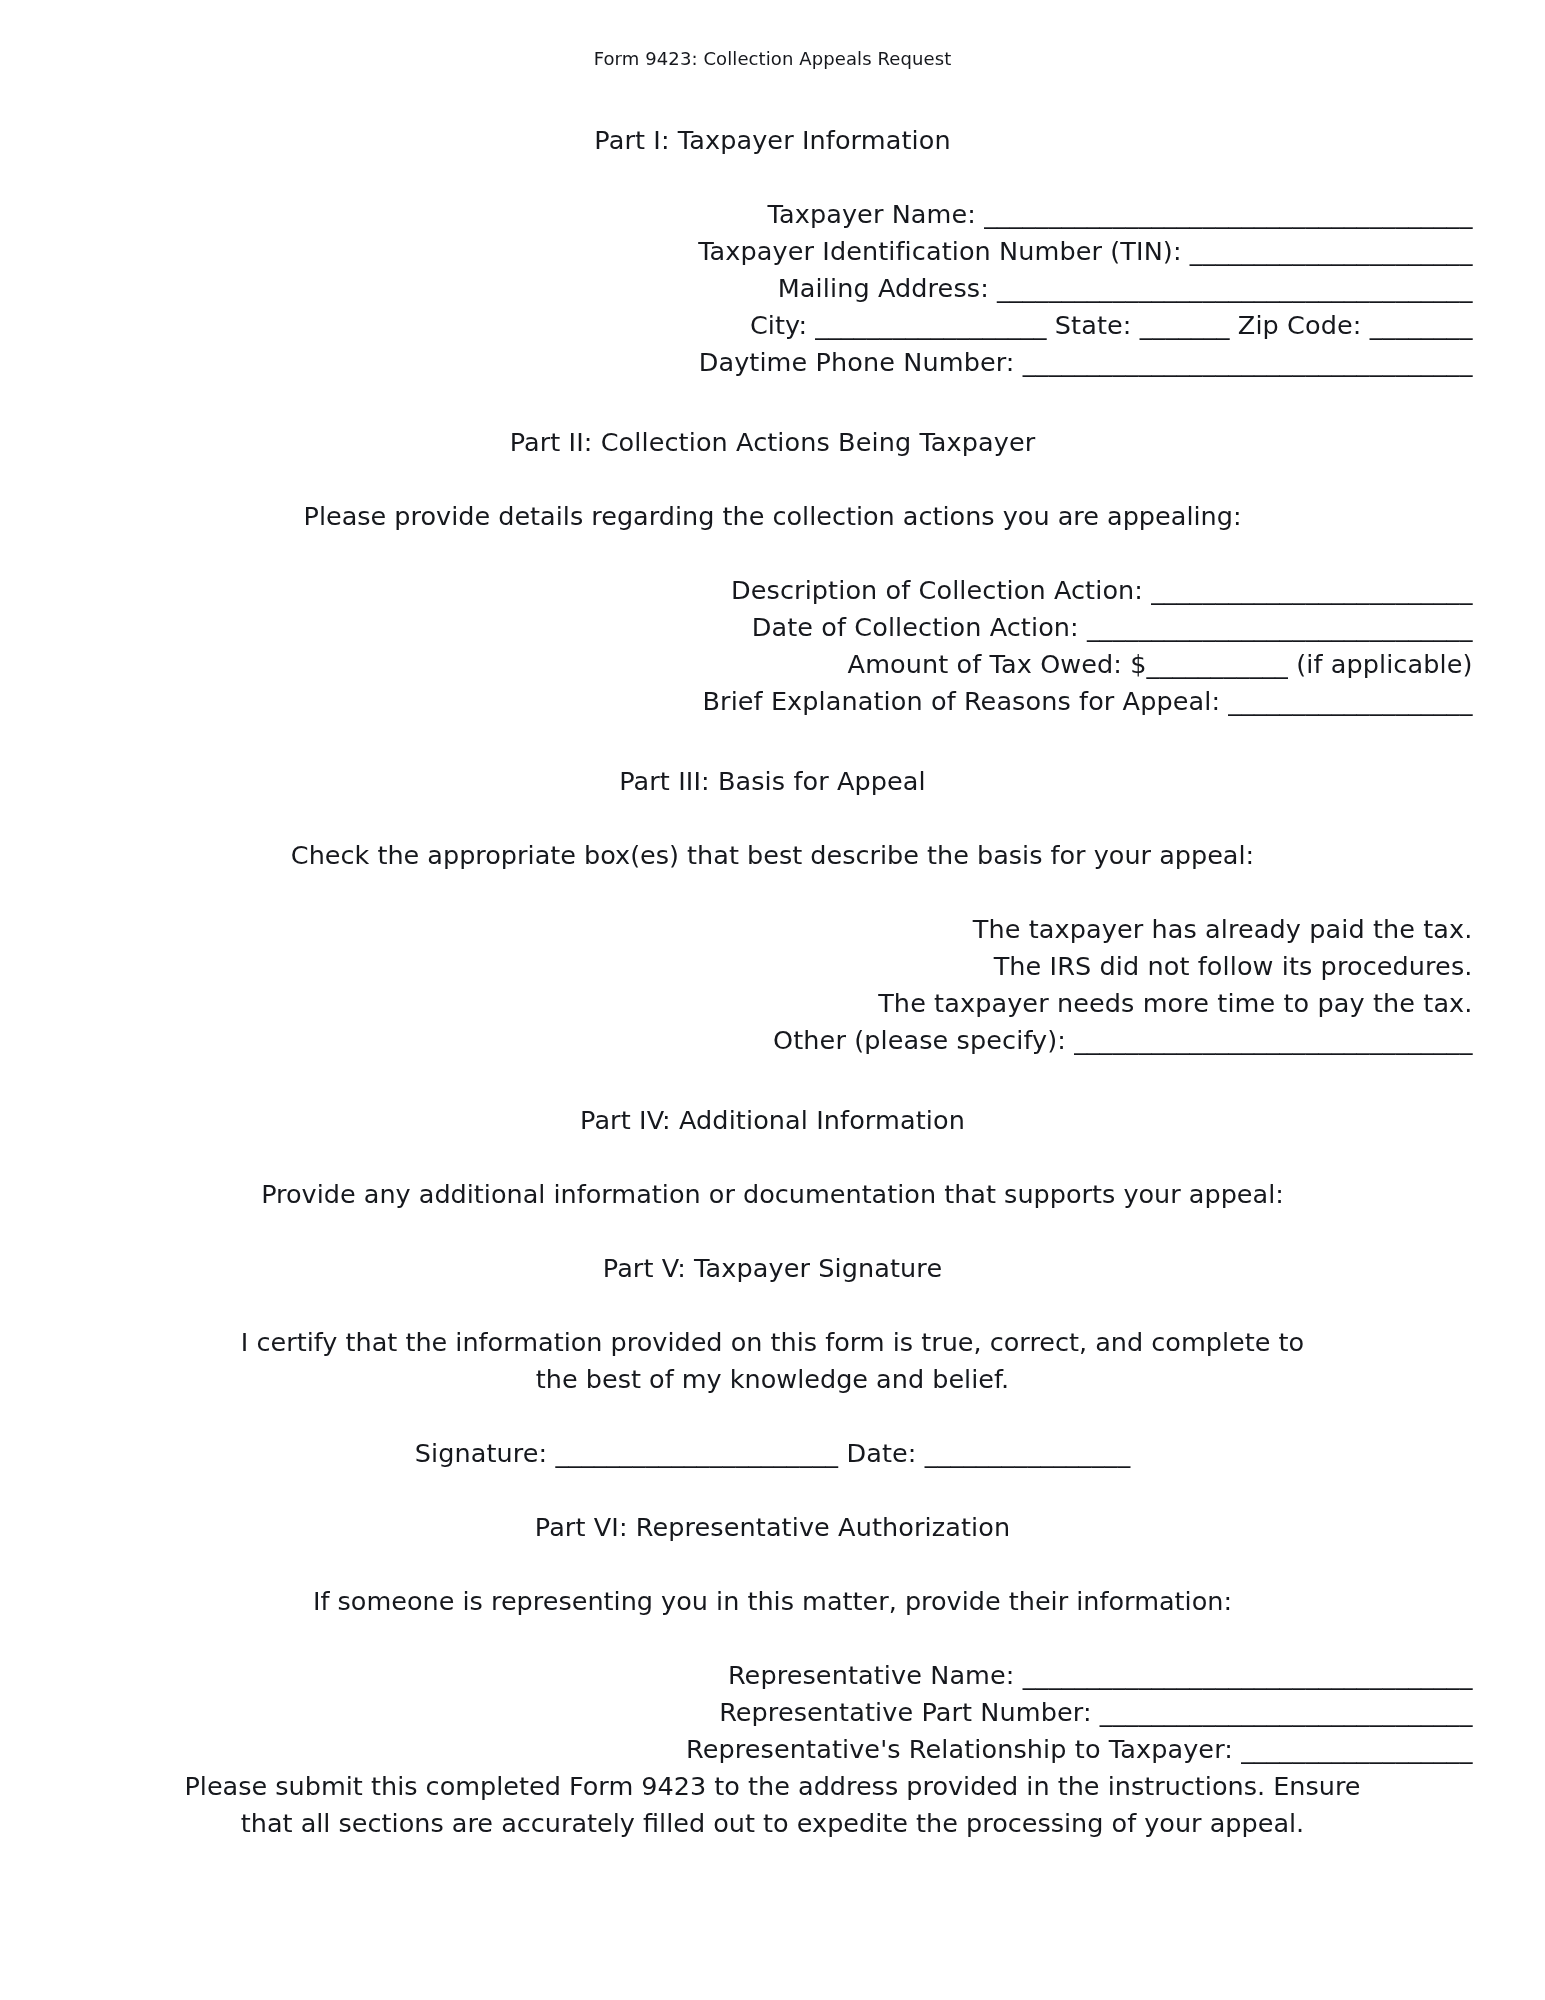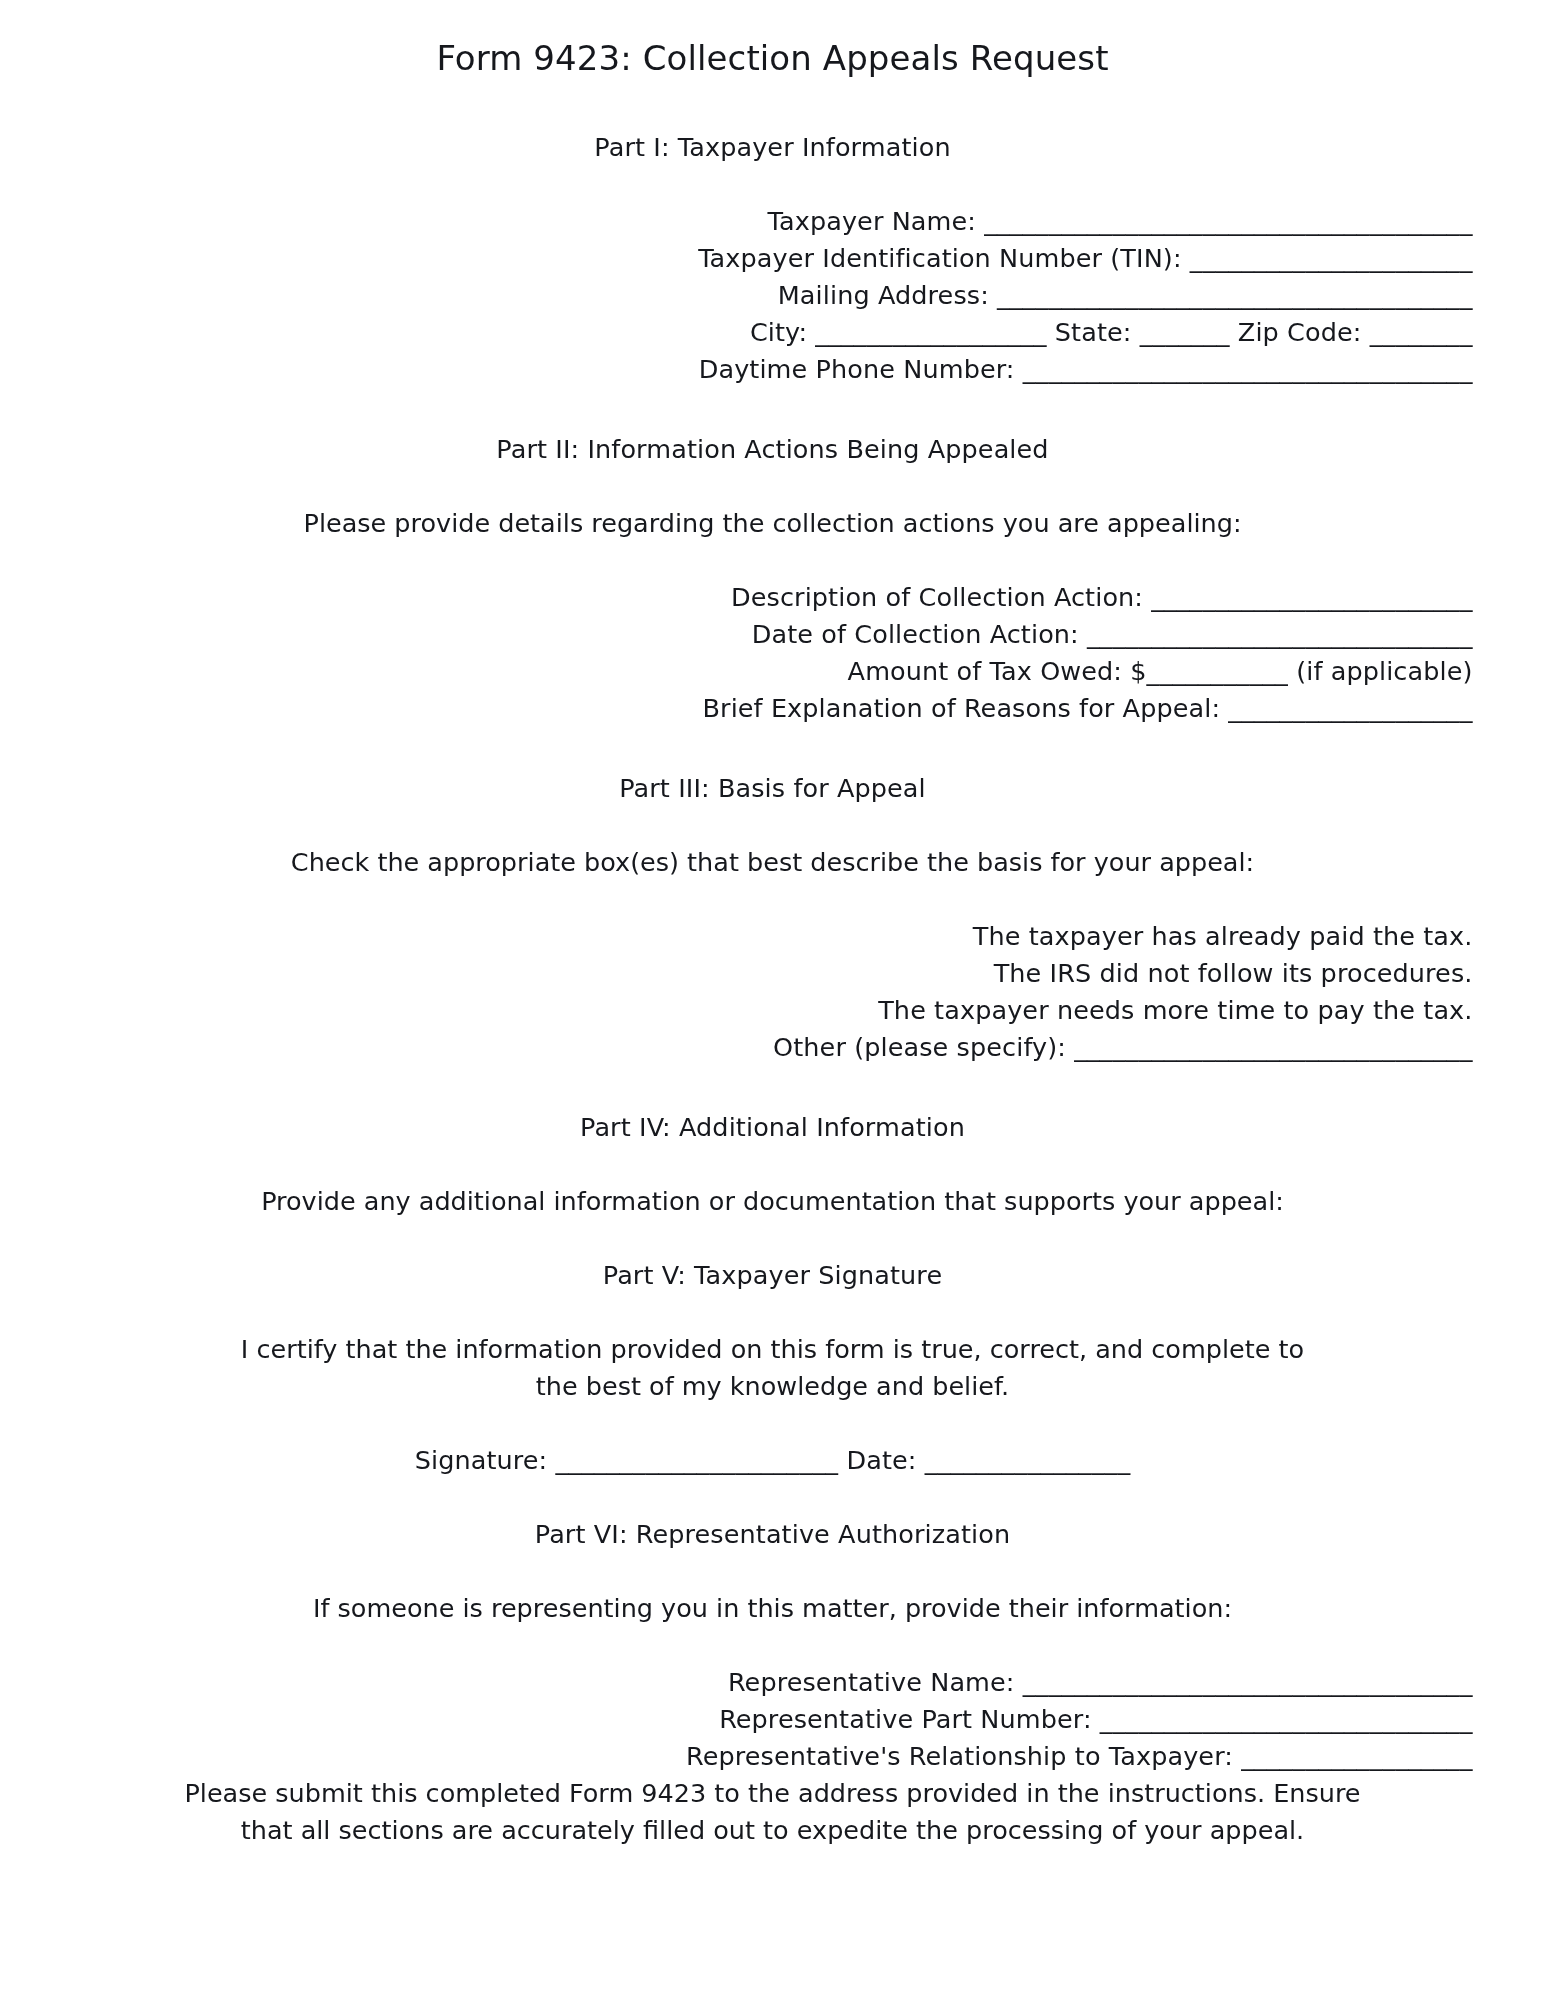--- a/index.html
+++ b/index.html
@@ -27,23 +27,23 @@
     text-align: center;
   }
   .line {
     text-align: center;
     font-size: 25.5px;
     line-height: 37px;
     letter-spacing: 0.1px;
     white-space: pre-wrap;
   }
   .title {
-    font-size: 34px;
+    font-size: 18px;
     line-height: 37px;
-    margin-bottom: 15px;
+    margin-bottom: 8px;
   }
   .heading {
     font-size: 25.5px;
     line-height: 37px;
     text-align: center;
   }
   .para {
     font-size: 25.5px;
     line-height: 37px;
     max-width: 1180px;
@@ -74,21 +74,21 @@
     <div class="blockgroup">
       <div class="line">Taxpayer Name: ______________________________________</div>
       <div class="line">Taxpayer Identification Number (TIN): ______________________</div>
       <div class="line">Mailing Address: _____________________________________</div>
       <div class="line">City: __________________ State: _______ Zip Code: ________</div>
       <div class="line">Daytime Phone Number: ___________________________________</div>
     </div>
 
     <div class="gap-lg"></div>
 
-    <div class="line heading">Part II: Information Actions Being Appealed</div>
+    <div class="line heading">Part II: Collection Actions Being Taxpayer</div>
 
     <div class="gap-md"></div>
 
     <div class="para">Please provide details regarding the collection actions you are appealing:</div>
 
     <div class="gap-md"></div>
 
     <div class="blockgroup">
       <div class="line">Description of Collection Action: _________________________</div>
       <div class="line">Date of Collection Action: ______________________________</div>

